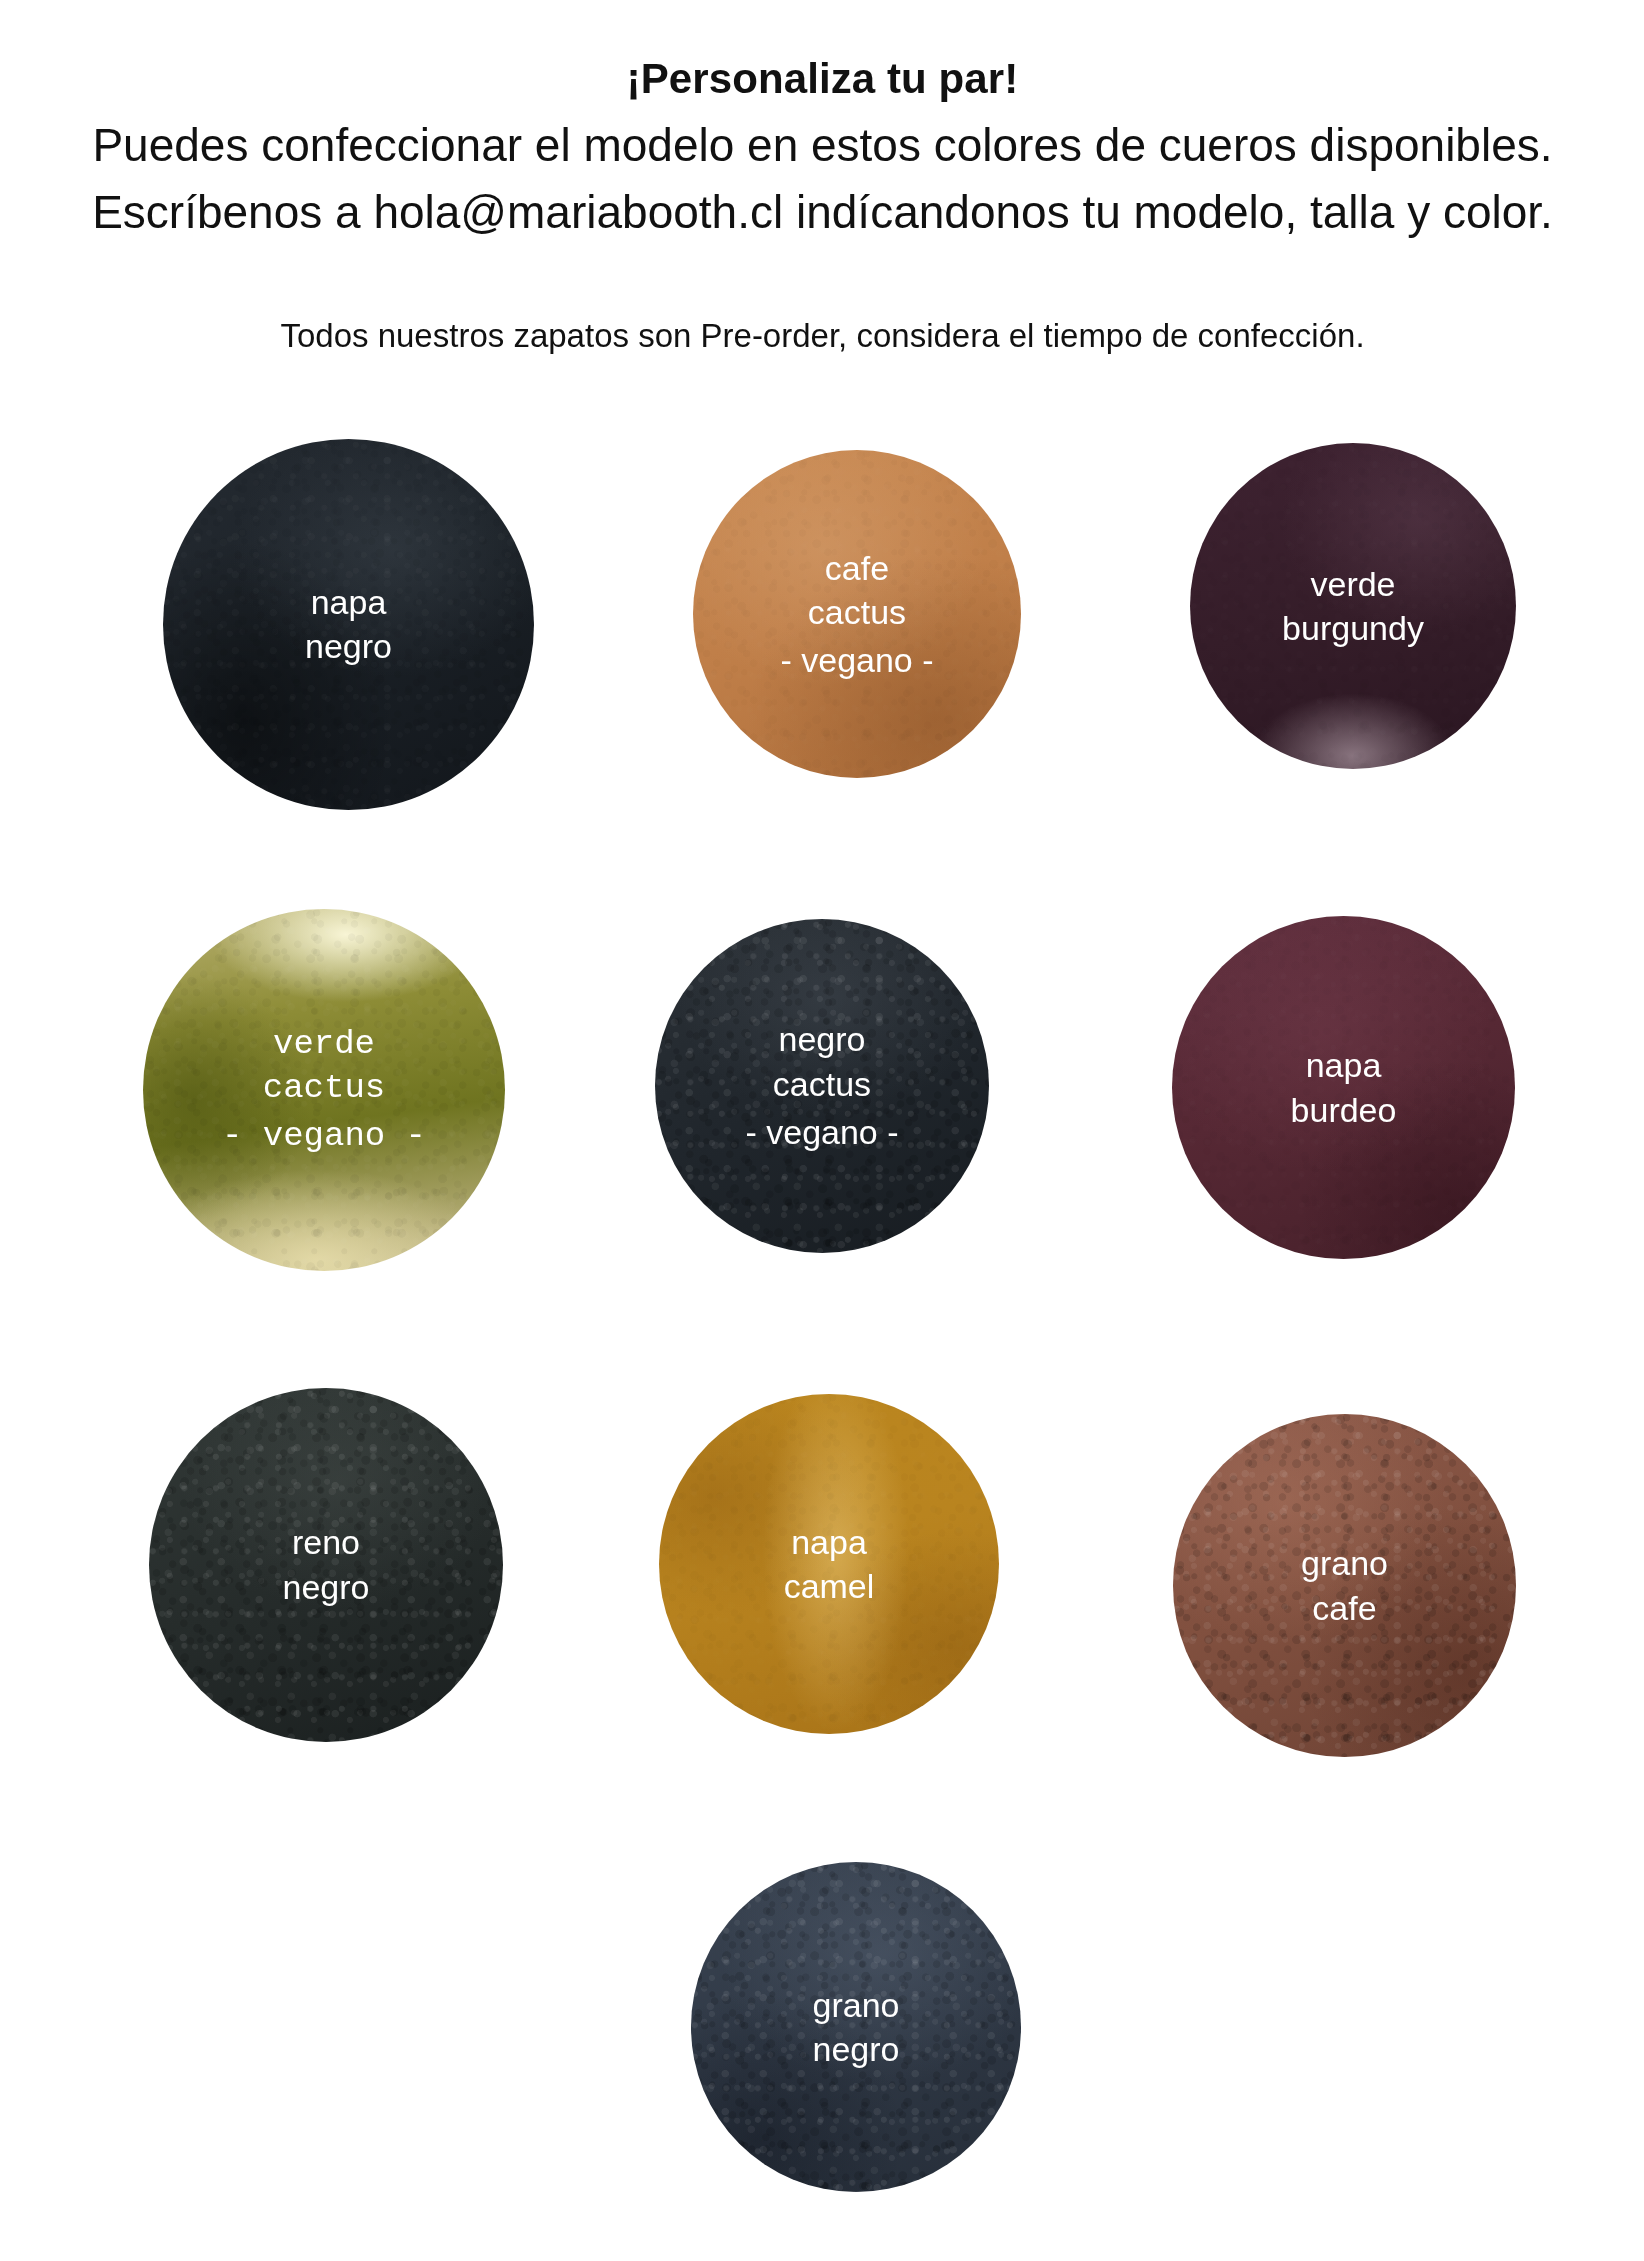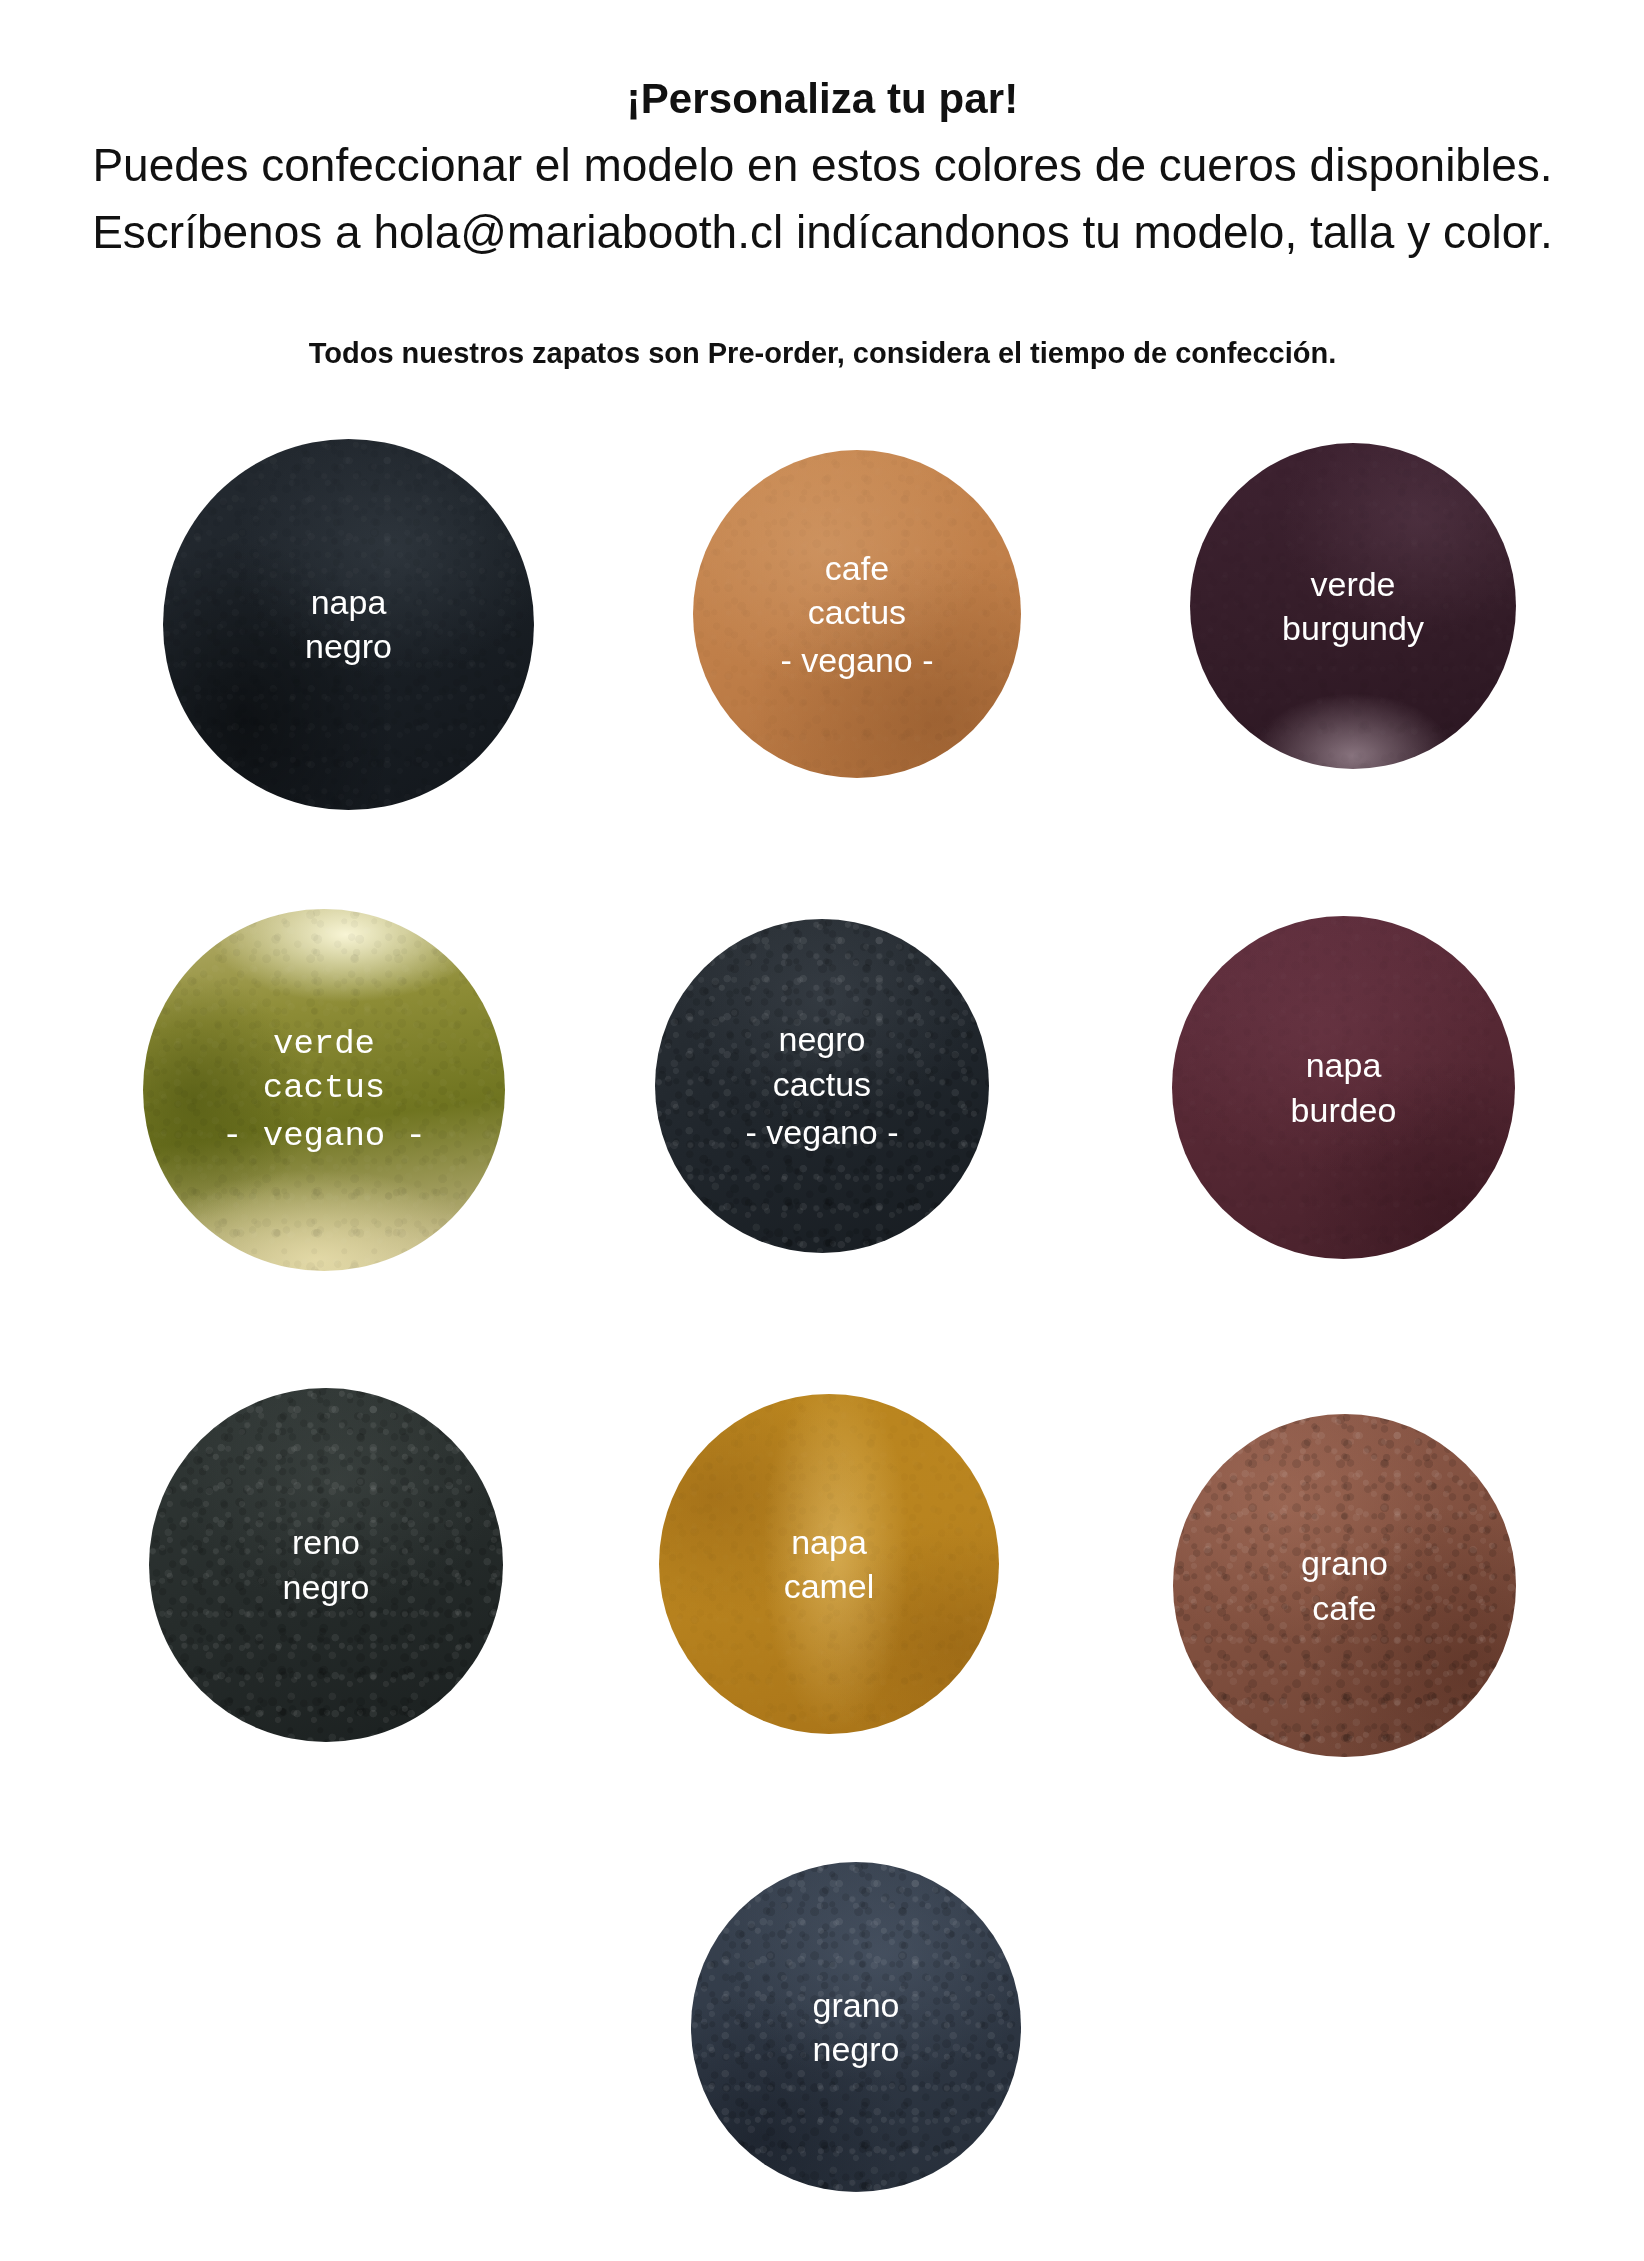--- a/index.html
+++ b/index.html
@@ -20,37 +20,37 @@
   
   .header {
     position: absolute;
     top: 0;
     left: 0;
     width: 1645px;
     text-align: center;
   }
   .page-title {
     margin: 0;
-    padding-top: 76px;
+    padding-top: 56px;
     font-size: 42px;
     font-weight: bold;
     letter-spacing: 0.1px;
     line-height: 1.08;
   }
   .intro-line {
     font-size: 46px;
     font-weight: normal;
     line-height: 1.30;
     margin: 0;
     padding-top: 6.9px;
   }
   .intro-line.first { padding-top: 15px; }
   .preorder-note {
-    font-size: 29px;
-    font-weight: bold;
+    font-size: 33px;
+    font-weight: normal;
     margin: 0;
     padding-top: 73px;
     line-height: 1.2;
   }
 
   
   .swatch-grid {
     position: absolute;
     top: 432px;
     left: 0;

